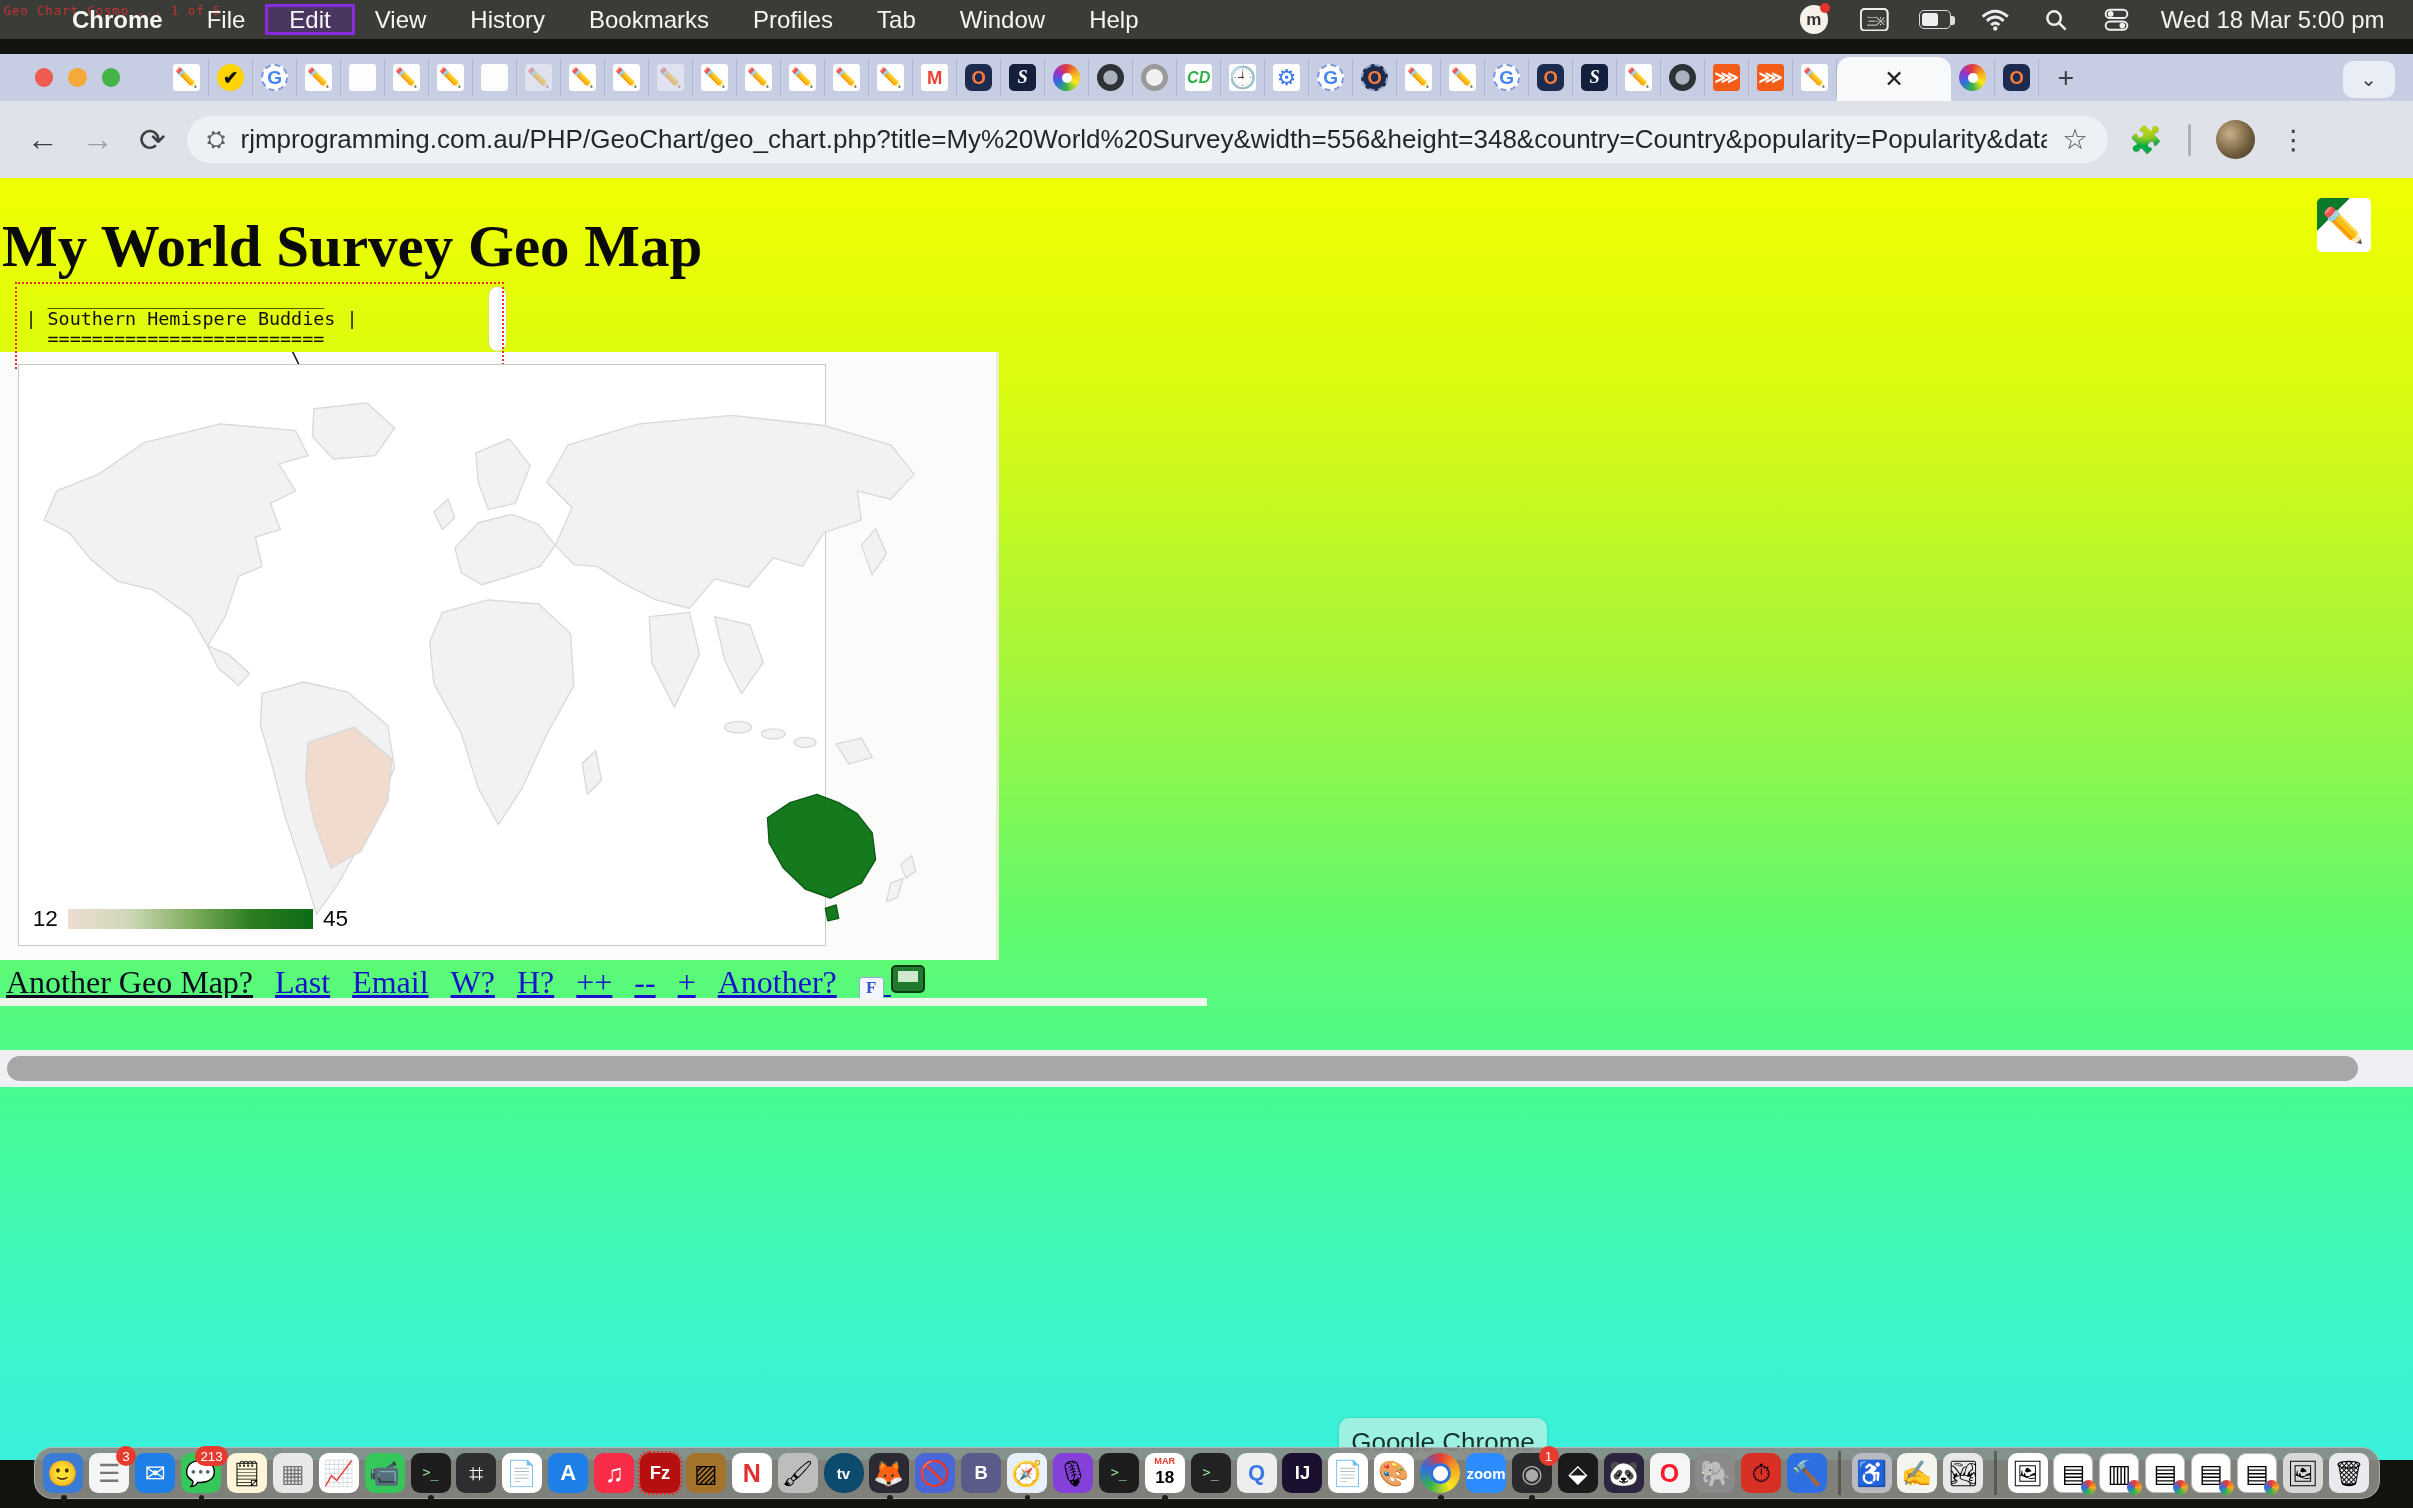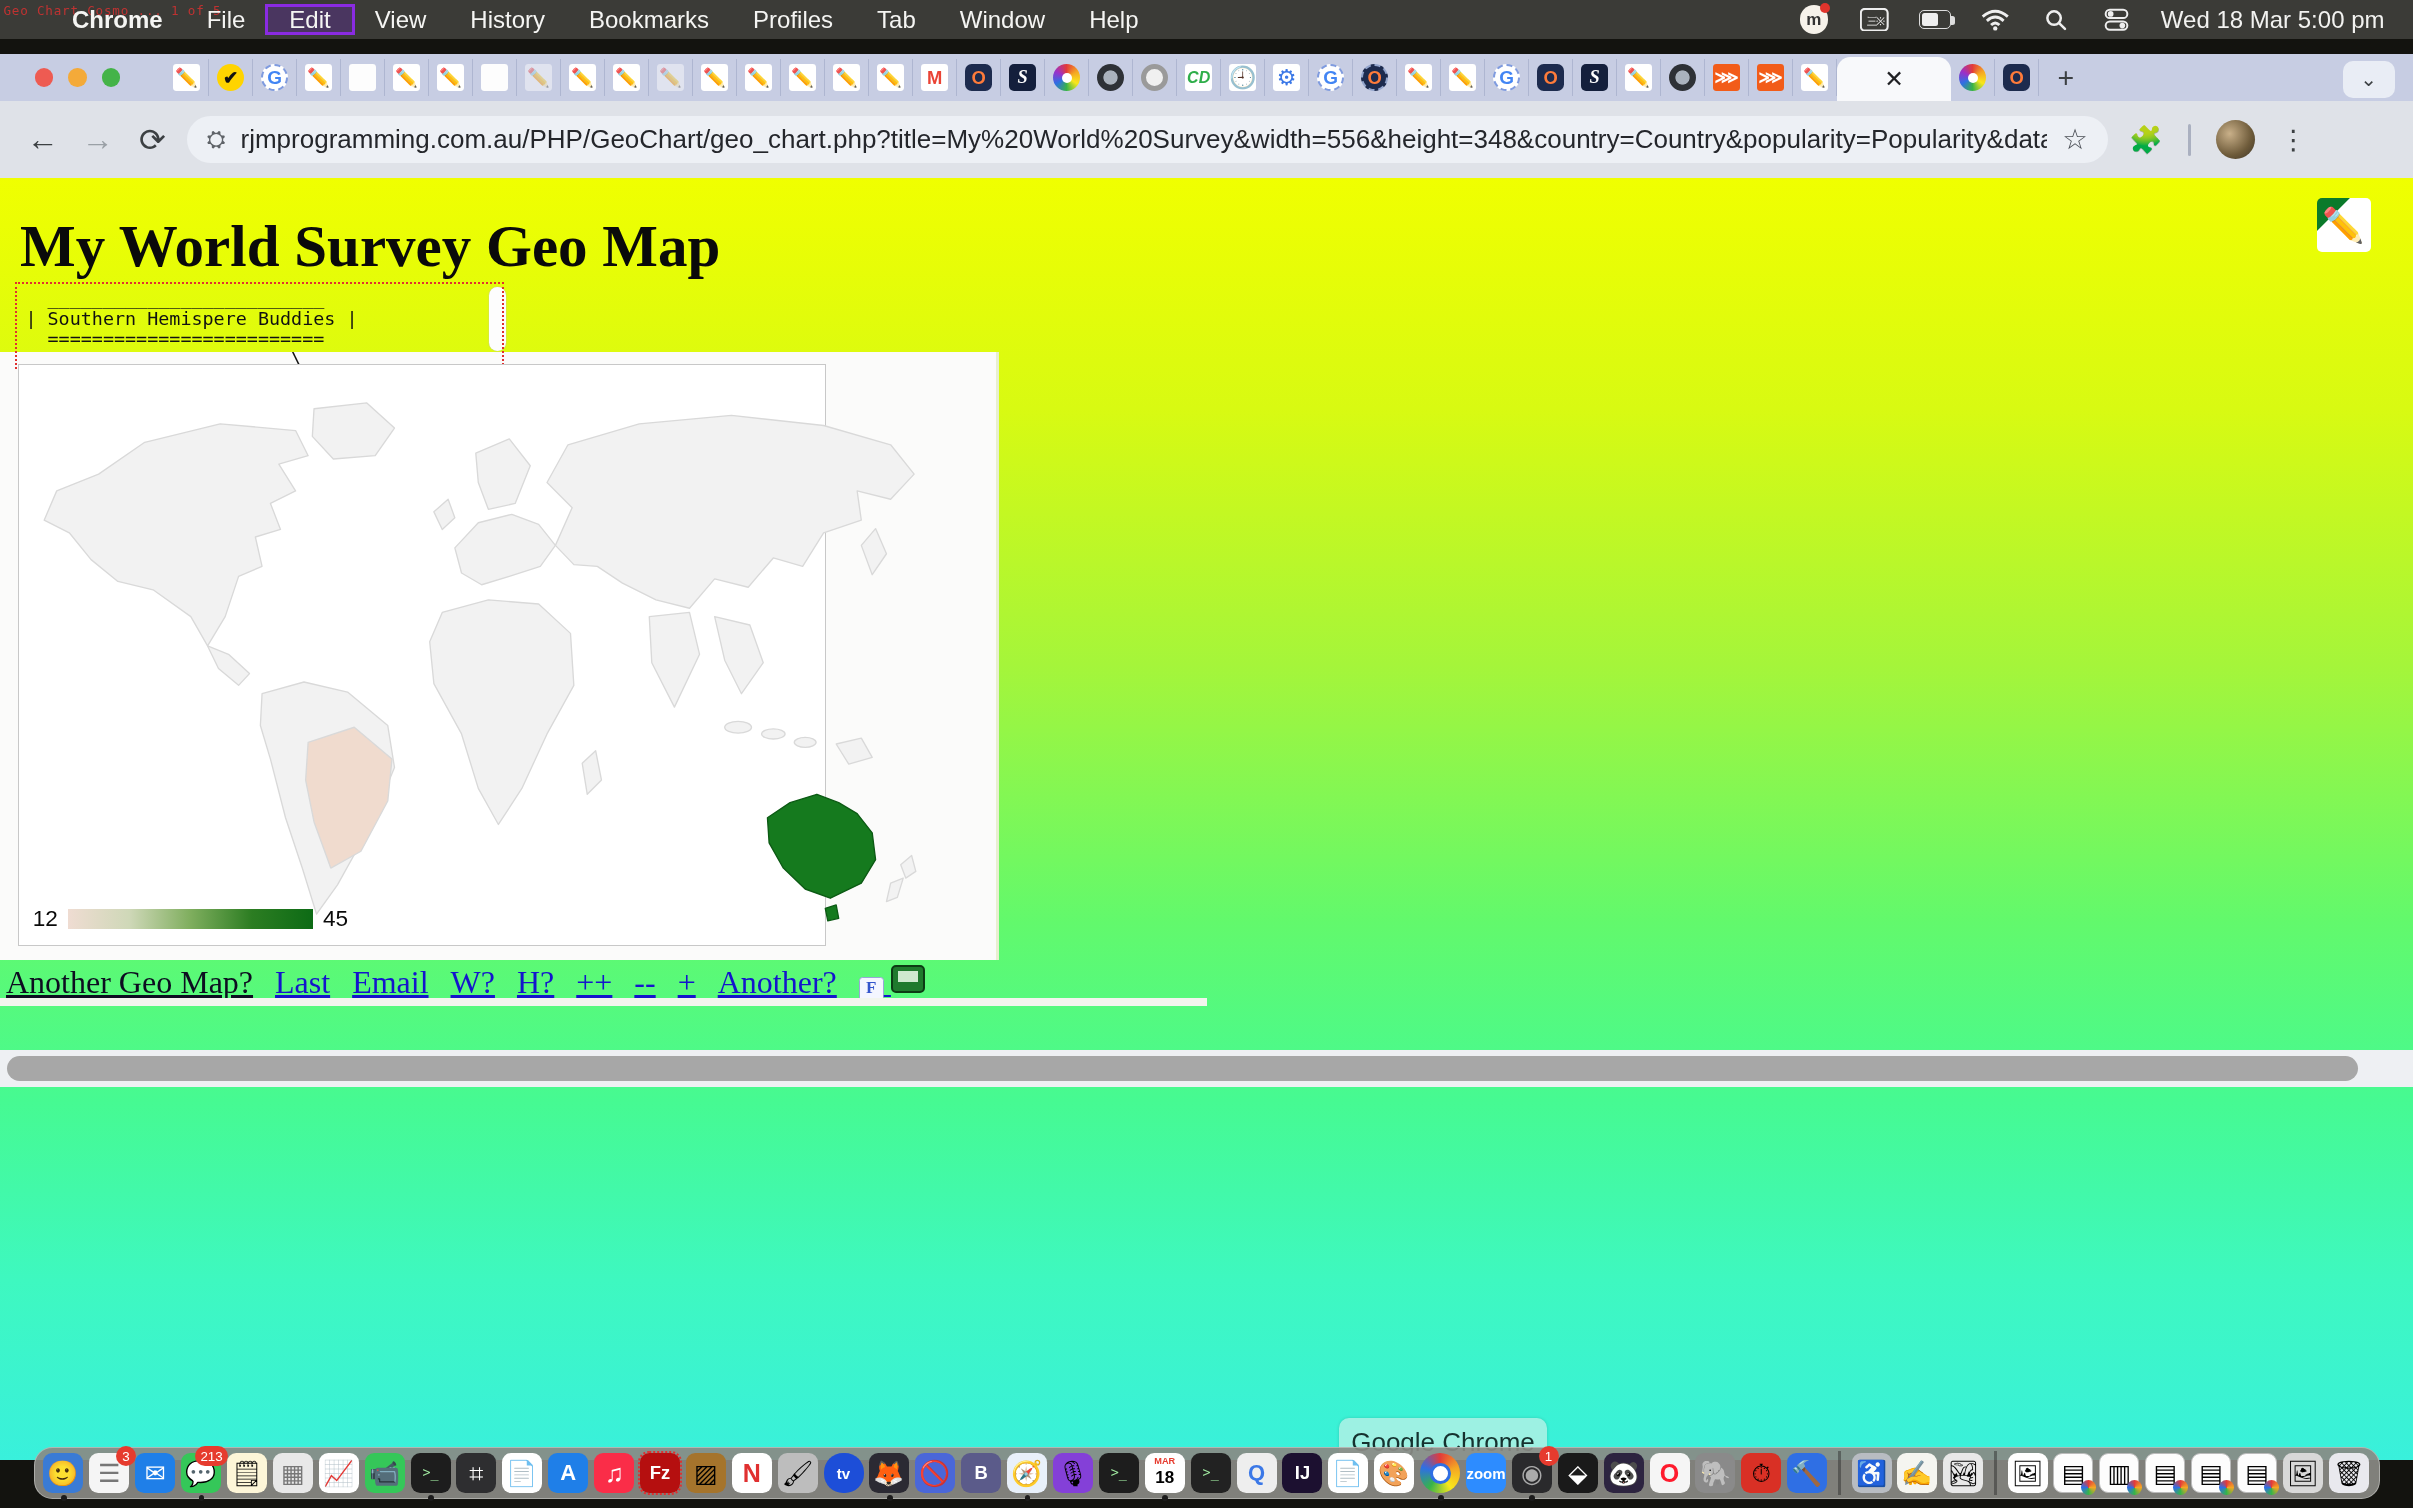--- a/index.html
+++ b/index.html
@@ -66,21 +66,21 @@
   .star { font-size:28.5px; color:#4a4e55; }
   .toolbar-right { display:flex; align-items:center; gap:25px; margin-left:22px; }
   .puzzle { font-size:27px; color:#3c4043; }
   .tb-divider { width:2.5px; height:32px; background:#aab0c0; border-radius:1.7px; }
   .avatar { width:39px; height:39px; border-radius:50%; background:radial-gradient(circle at 35% 35%, #c9b089, #6e5b3a 60%, #3b3326); }
   .kebab { font-size:27px; color:#3c4043; letter-spacing:0; }
 
   
   #page { position:absolute; left:0; top:124px; width:2413px; height:1282px; overflow:hidden;
     background:linear-gradient(180deg,#f0ff00 0%, #d8fa12 18%, #a5f53a 38%, #62f96c 58%, #46fa92 72%, #3ef8c0 86%, #39f0dc 100%); }
-  #page-title { position:absolute; left:20px; top:34px; font-family:"Liberation Serif", serif; font-weight:bold;
+  #page-title { position:absolute; left:2px; top:34px; font-family:"Liberation Serif", serif; font-weight:bold;
     font-size:59px; color:#0a0a0a; }
   #notepad-icon { position:absolute; right:42px; top:20px; width:54px; height:54px;
     background:linear-gradient(135deg,#0a7a2a 0 30%, #fff 31%); border-radius:5px;
     display:flex; align-items:center; justify-content:center; font-size:34px; }
 
   #white-panel { position:absolute; left:0; top:174px; width:997px; height:608px; background:#fbfbfa; }
   #iframe-edge { position:absolute; left:996px; top:174px; width:2.5px; height:608px; background:#e8efd0; }
   #iframe-scrollbit { position:absolute; left:489px; top:109px; width:17px; height:64px; background:#fdfdfd; border-radius:8.4px; box-shadow:0 0 1.7px #bbb; }
 
   #ascii-tip { position:absolute; left:15px; top:104px; width:489px; height:87px;
@@ -469,21 +469,21 @@
     </span>
     <span class="dock-item" style="background: rgb(165, 116, 44);">
       <span class="glyph">▨</span>
     </span>
     <span class="dock-item" style="background: rgb(255, 255, 255);">
       <span class="glyph" style="color: rgb(224, 48, 48); font-weight: bold;">N</span>
     </span>
     <span class="dock-item" style="background: rgb(189, 189, 189);">
       <span class="glyph">🖌</span>
     </span>
-    <span class="dock-item" style="background: #1d4ed8; border-radius: 19px;">
+    <span class="dock-item" style="background: #0c4a6e; border-radius: 19px;">
       <span class="glyph" style="color: rgb(255, 255, 255); font-size: 15px; font-weight: bold;">tv</span>
     </span>
     <span class="dock-item" style="background: rgb(43, 42, 51);">
       <span class="glyph">🦊</span>
       <span class="dock-dot"></span>
     </span>
     <span class="dock-item" style="background: rgb(74, 103, 216);">
       <span class="glyph">🚫</span>
     </span>
     <span class="dock-item" style="background: rgb(91, 91, 138);">

